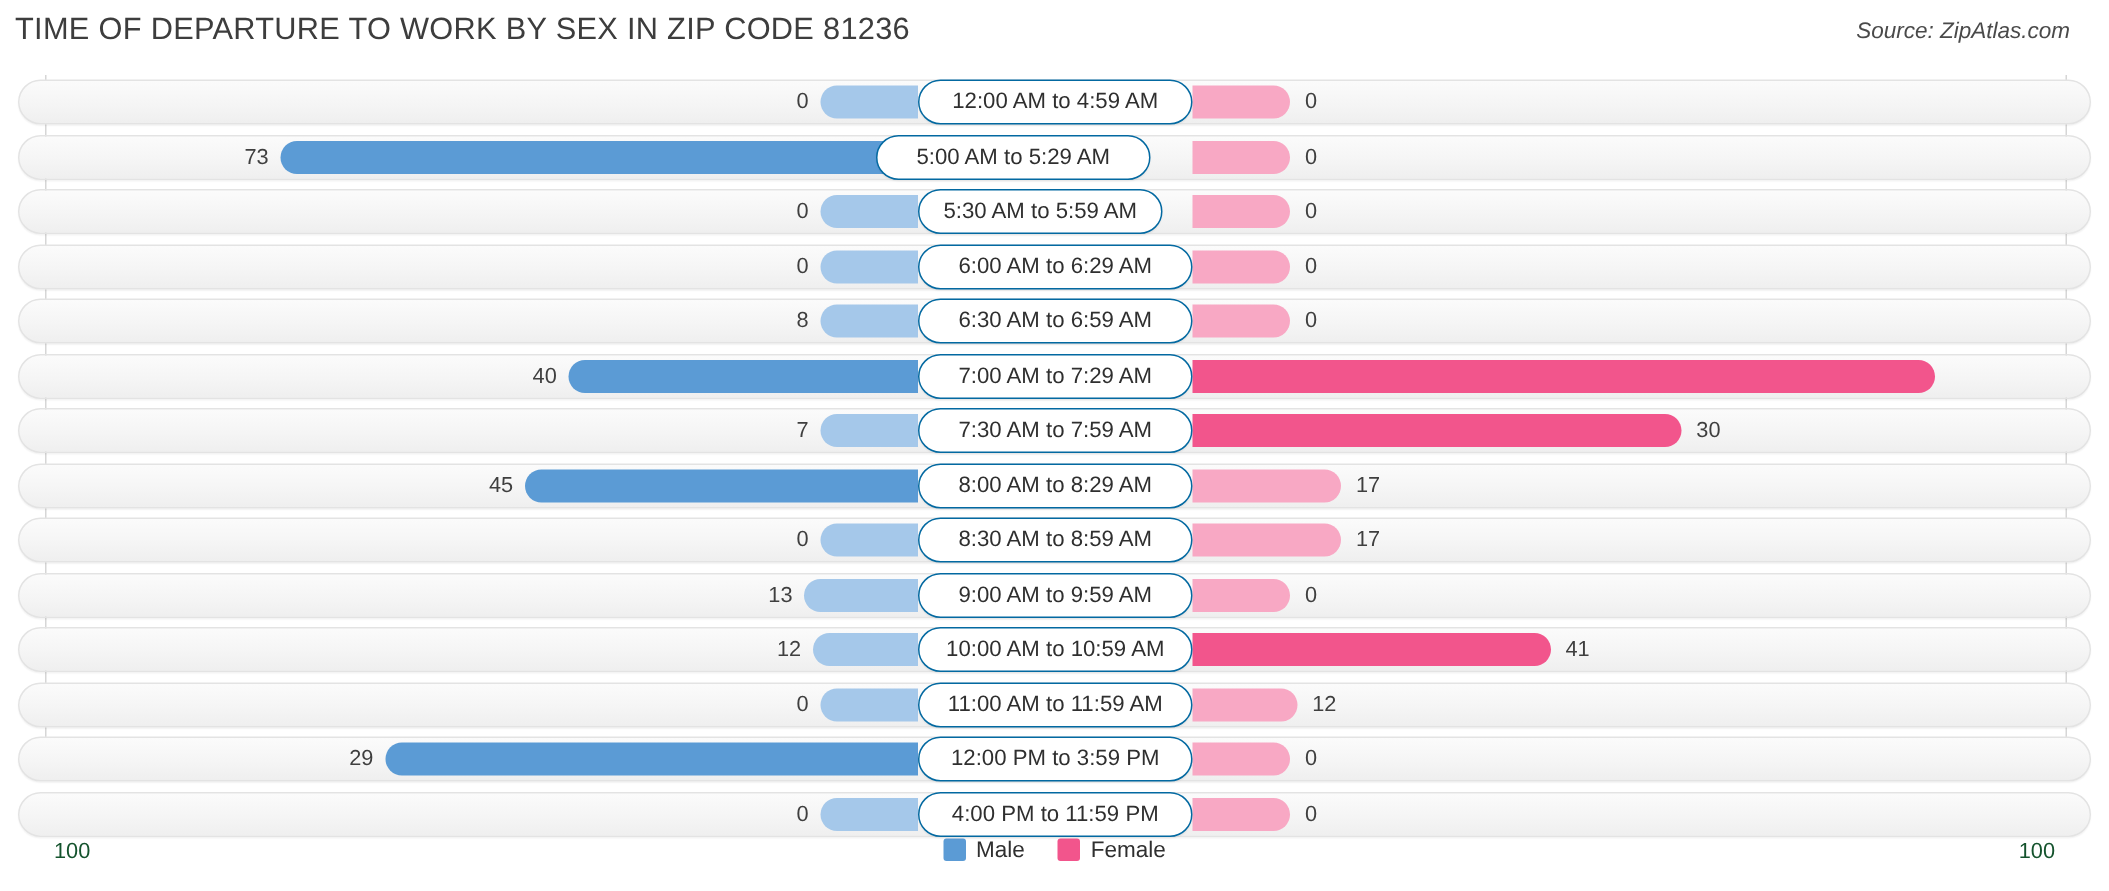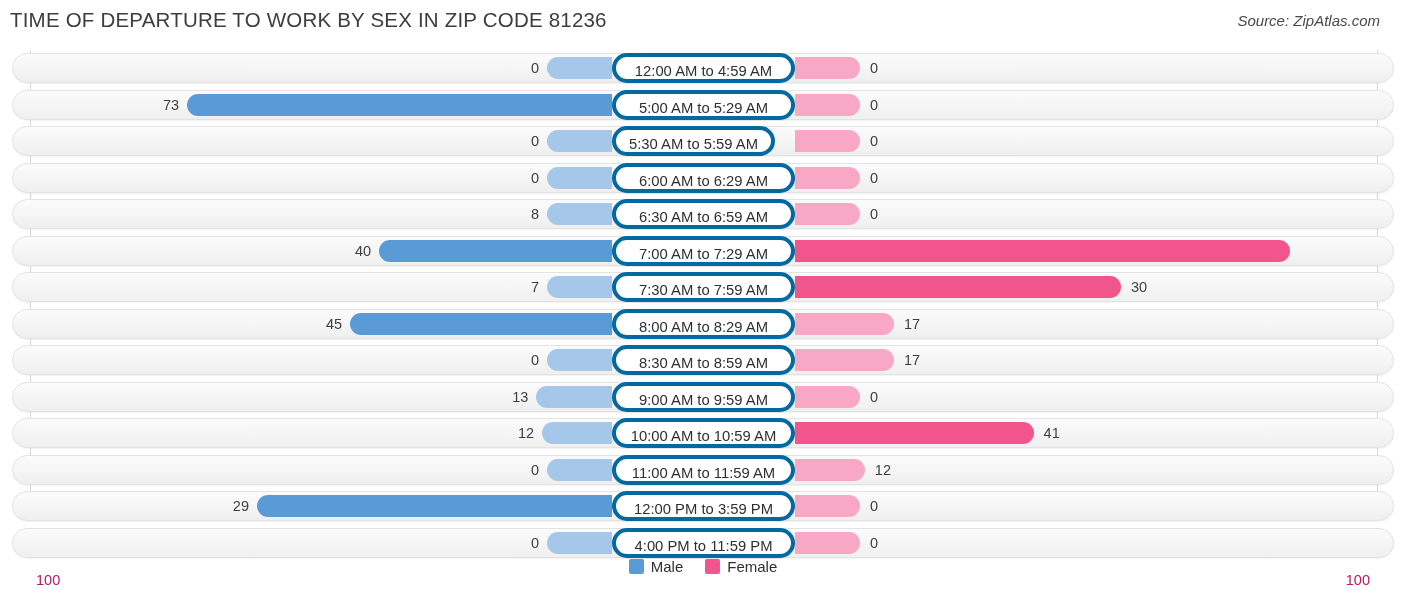--- a/index.html
+++ b/index.html
@@ -92,36 +92,36 @@
     white-space: nowrap;
   }
   .val.inside { color: #ffffff; }
 
   .centerlabel {
     position: absolute;
     top: 3px;
     height: 30px;
     line-height: 29px;
     background: #ffffff;
-    border: 4px solid #0369a1;
+    border: 1px solid #0369a1;
     border-radius: 15px;
     font-size: 14.8px;
     color: #2f2f2f;
     text-align: center;
     white-space: nowrap;
     z-index: 5;
     padding: 0 10px;
     box-shadow: 0 1px 1px rgba(0,0,0,0.06);
   }
   
   .axis-label {
     position: absolute;
-    top: 572px;
+    top: 560px;
     font-size: 14.5px;
-    color: #be185d;
+    color: #14532d;
   }
   .axis-label.left  { left: 36px; }
   .axis-label.right { right: 36px; }
 
   .legend {
     position: absolute;
     top: 558px; left: 0; width: 1406px;
     display: flex;
     justify-content: center;
     align-items: center;
@@ -153,21 +153,21 @@
             <div class="centerlabel" style="left: 612px; width: 183px;">12:00 AM to 4:59 AM</div>
           </div>
         </div>
         <div class="row">
           <div class="track"></div>
           <div class="barwrap">
             <div class="bar male" style="left: 187.14px; width: 424.86px; background: rgb(91, 155, 213);"></div>
             <div class="val" style="left: 153.14px; width: 26px; text-align: right;">73</div>
             <div class="bar female" style="left: 795px; width: 65px; background: rgb(248, 168, 196);"></div>
             <div class="val" style="left: 870px;">0</div>
-            <div class="centerlabel" style="left: 612px; width: 183px;">5:00 AM to 5:29 AM</div>
+            <div class="centerlabel" style="left: 584px; width: 183px;">5:00 AM to 5:29 AM</div>
           </div>
         </div>
         <div class="row">
           <div class="track"></div>
           <div class="barwrap">
             <div class="bar male" style="left: 547px; width: 65px; background: rgb(165, 200, 234);"></div>
             <div class="val" style="left: 513px; width: 26px; text-align: right;">0</div>
             <div class="bar female" style="left: 795px; width: 65px; background: rgb(248, 168, 196);"></div>
             <div class="val" style="left: 870px;">0</div>
             <div class="centerlabel" style="left: 612px; width: 163px;">5:30 AM to 5:59 AM</div>

